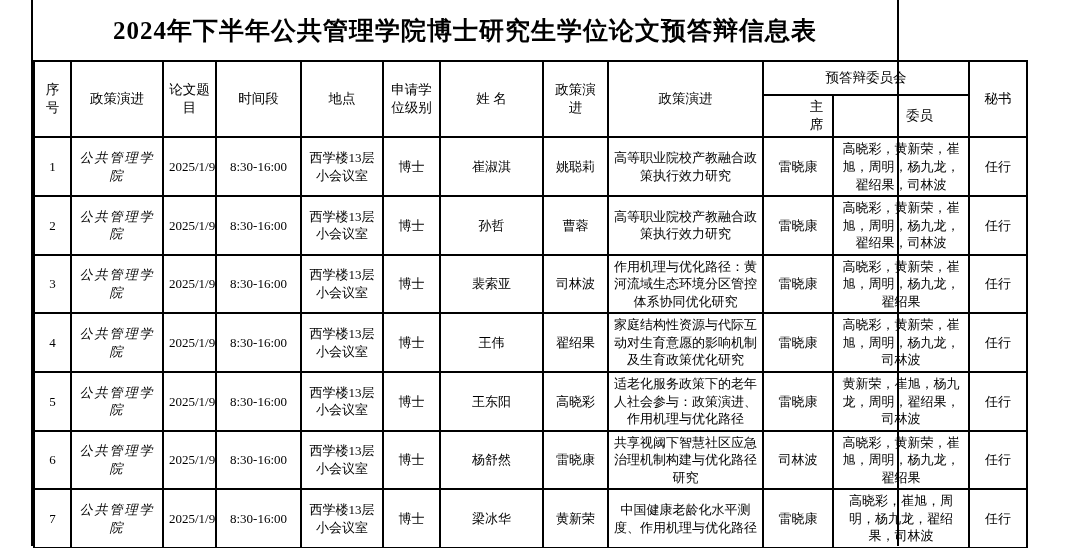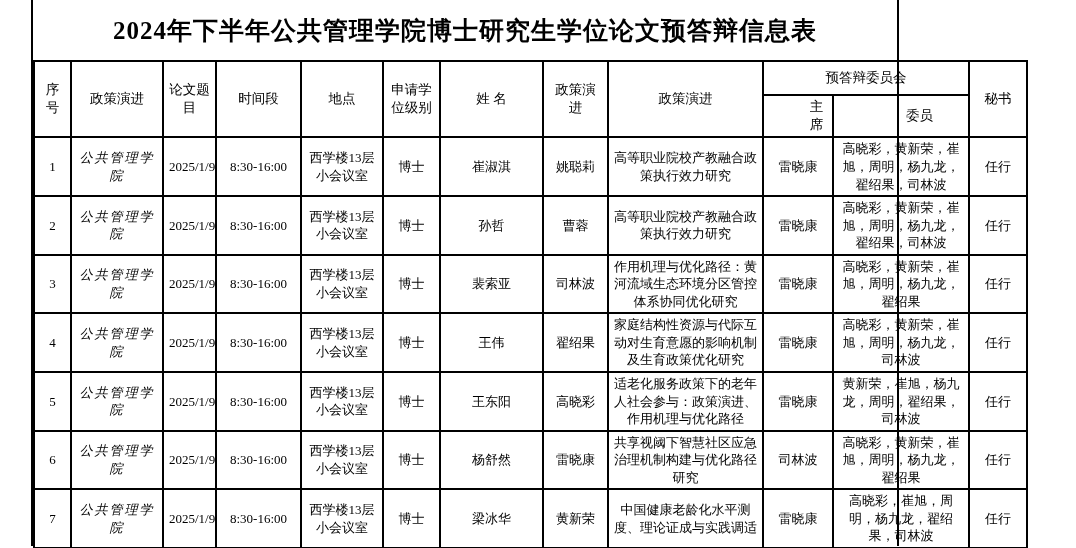--- a/index.html
+++ b/index.html
@@ -200,21 +200,21 @@
       </tr>
       <tr class="data-row">
         <td class="cell-seq">7</td>
         <td class="cell-unit">公共管理学院</td>
         <td class="cell-date">2025/1/9</td>
         <td class="cell-time">8:30-16:00</td>
         <td class="cell-place">西学楼13层小会议室</td>
         <td class="cell-degree">博士</td>
         <td class="cell-name">梁冰华</td>
         <td class="cell-advisor">黄新荣</td>
-        <td class="cell-thesis">中国健康老龄化水平测度、理论证成与实践调适</td>
+        <td class="cell-thesis">中国健康老龄化水平测度、作用机理与优化路径</td>
         <td class="cell-chair">雷晓康</td>
         <td class="cell-members">高晓彩，崔旭，周明，杨九龙，翟绍果，司林波</td>
         <td class="cell-secretary">任行</td>
       </tr>
     </tbody>
       </table>
   </div>
 </div>
 
 </body></html>

